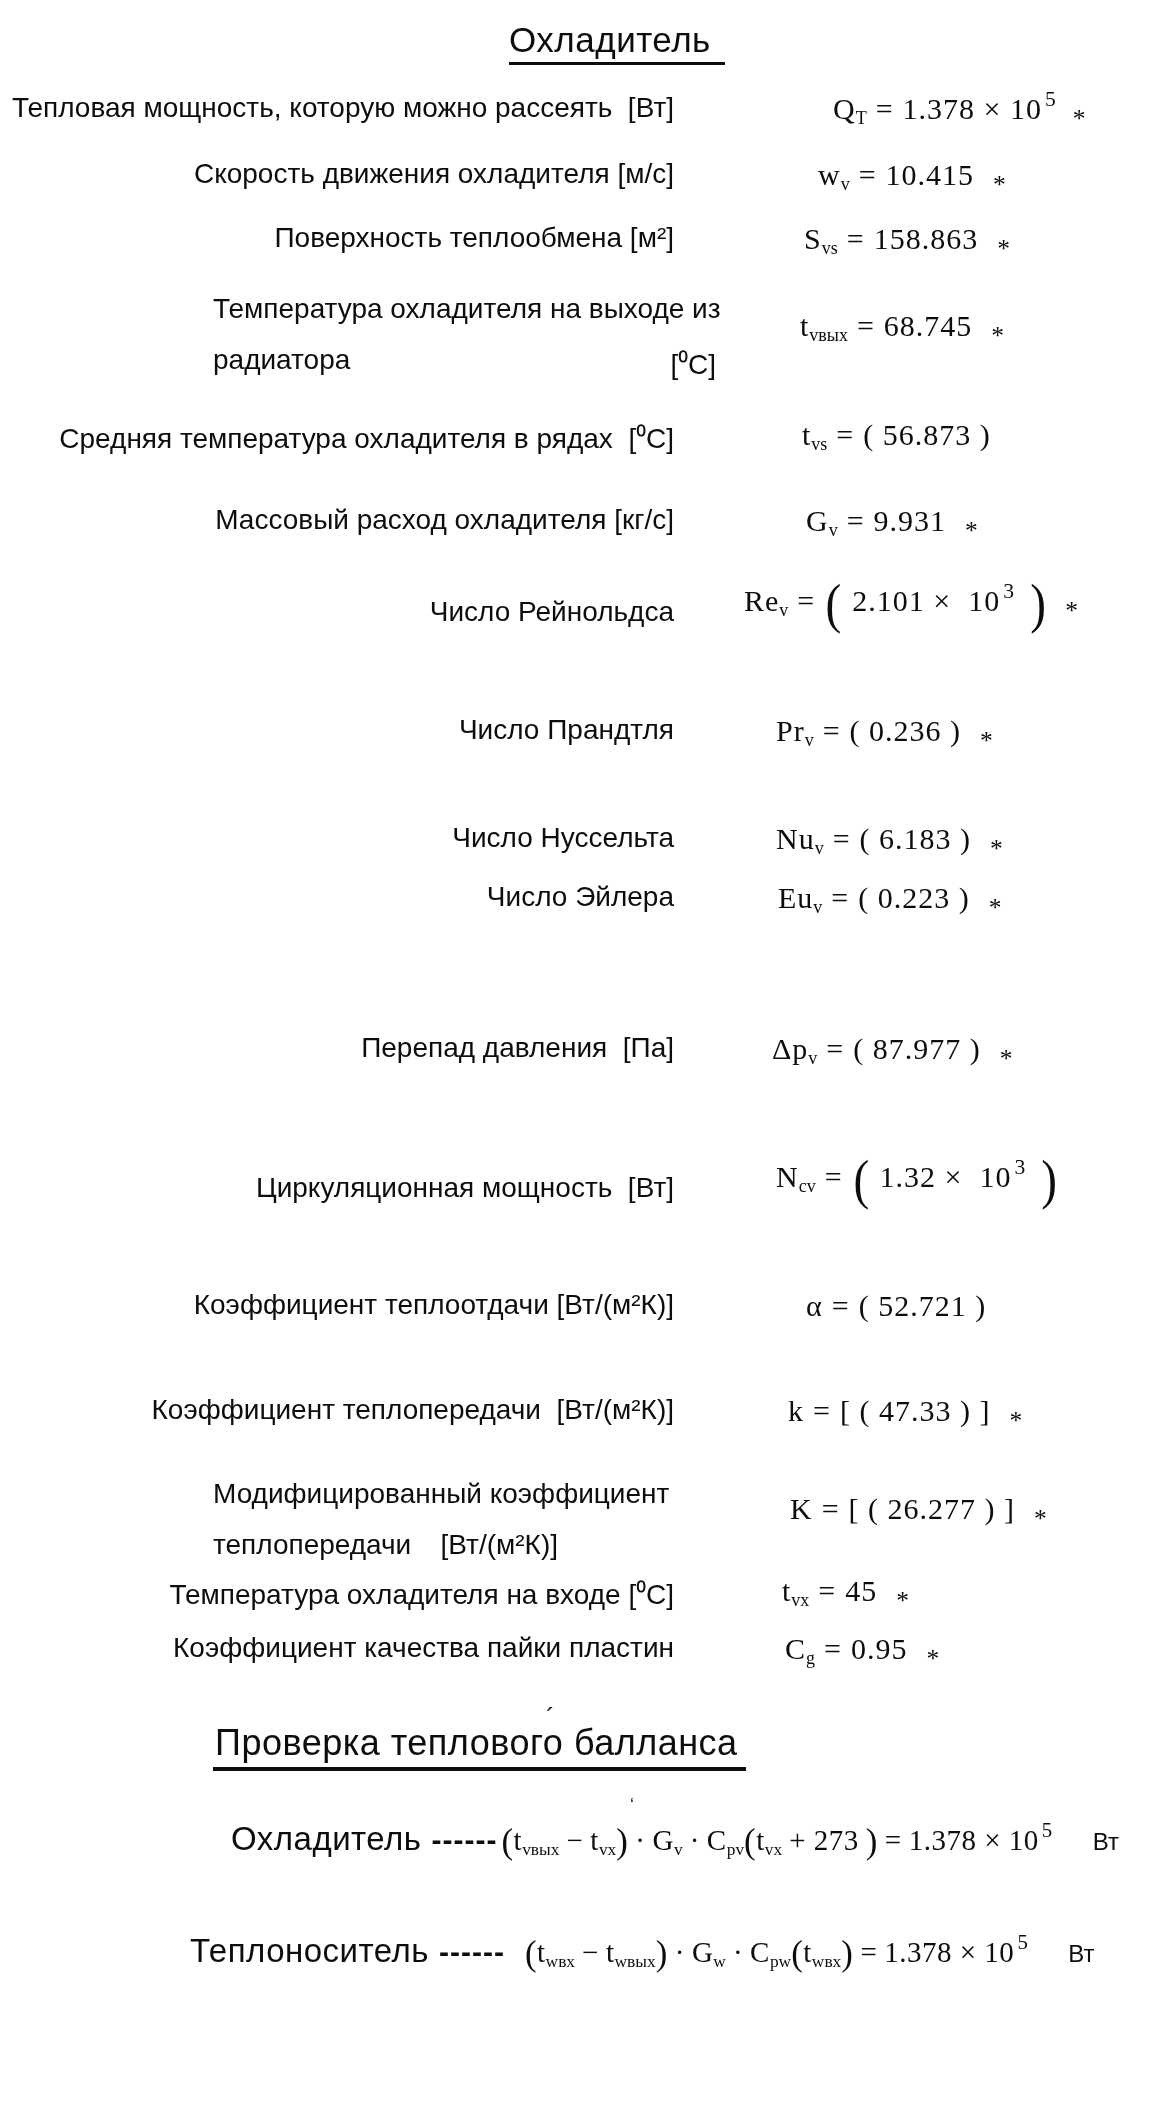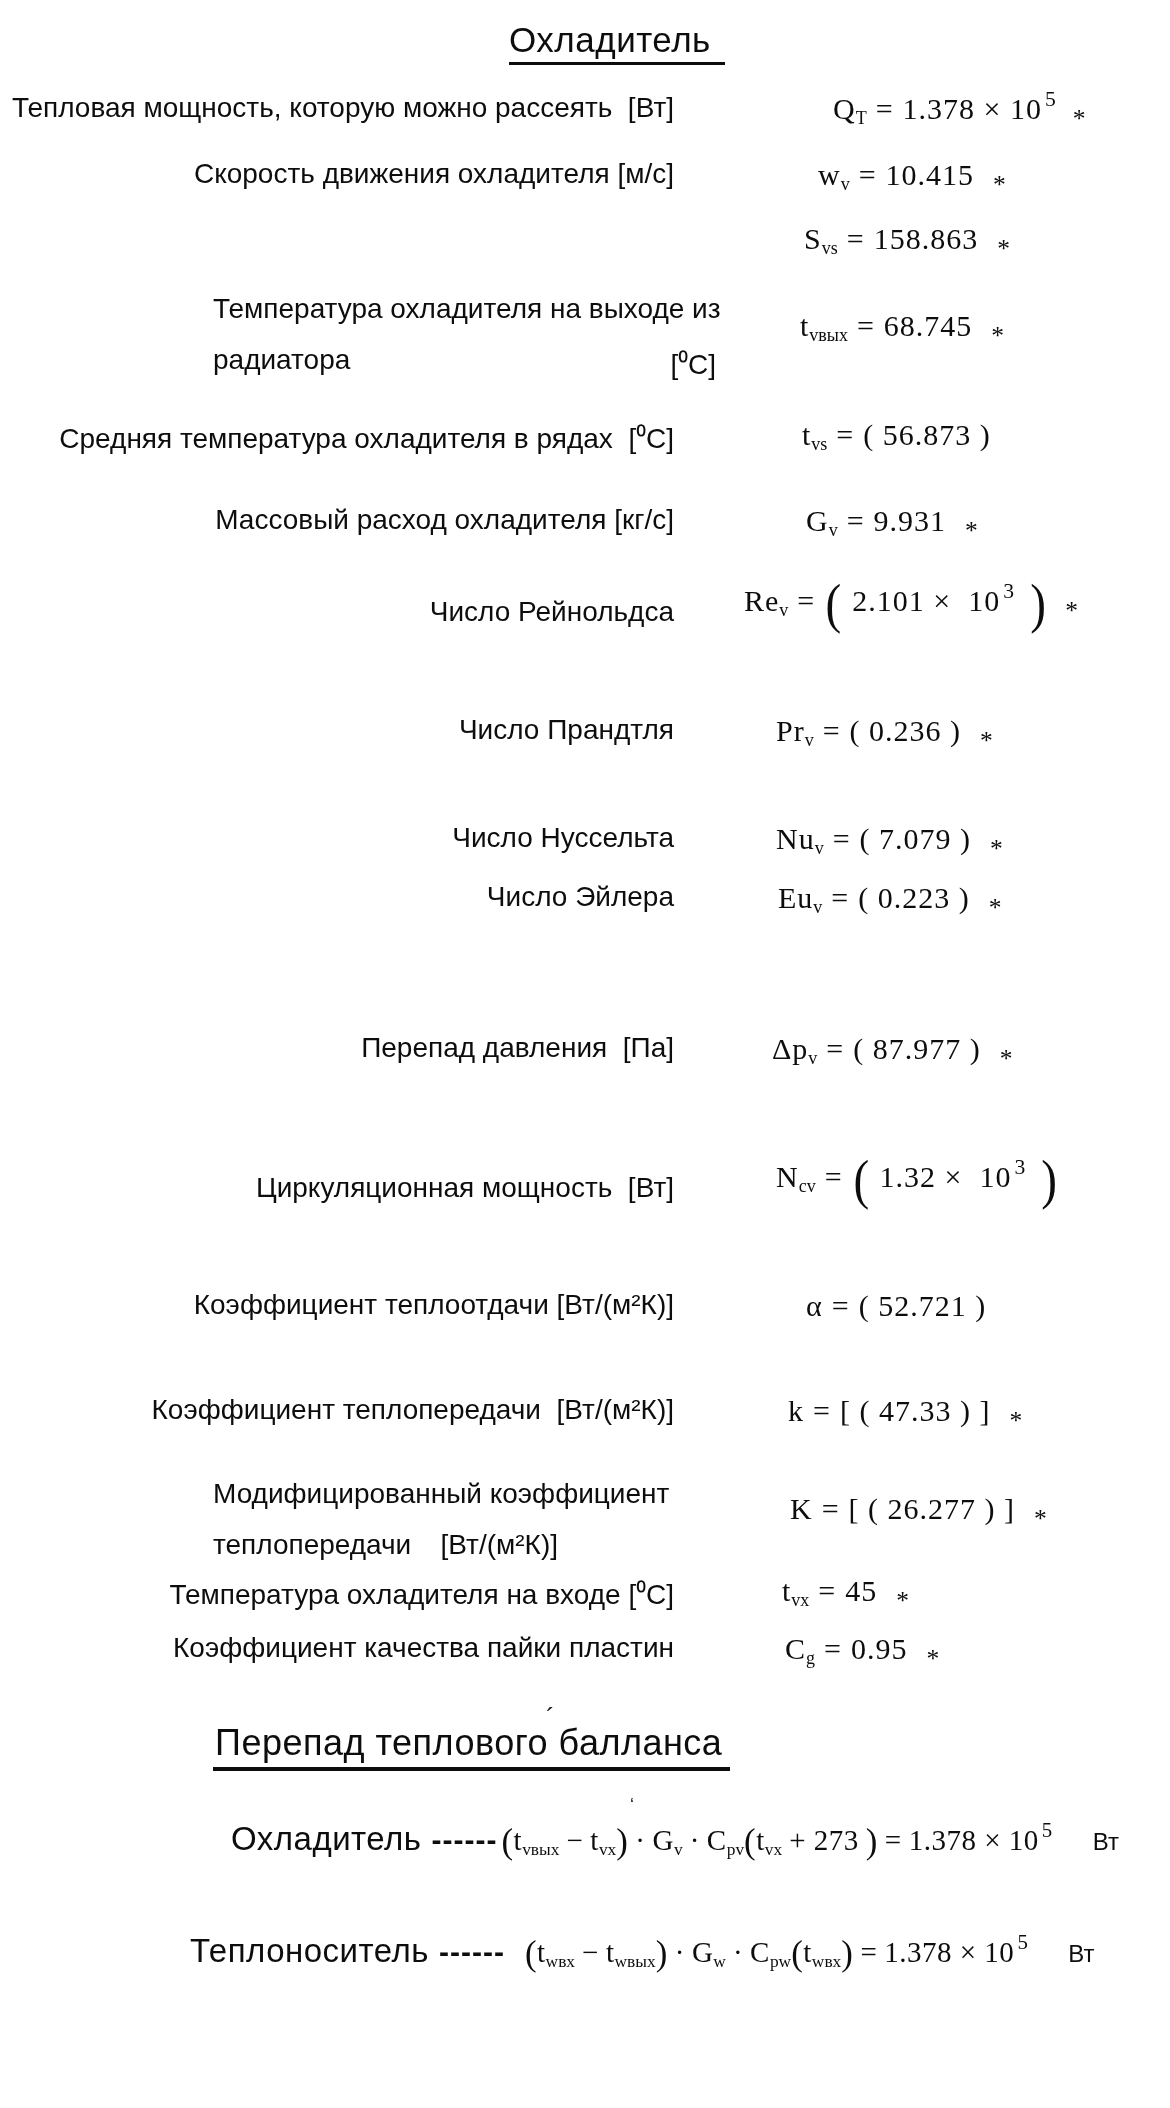--- a/index.html
+++ b/index.html
@@ -86,20 +86,21 @@
   <div id="rows-host">
       <div class="row" style="top: 92px;">
         <div class="lbl">Тепловая мощность, которую можно рассеять&nbsp; [Вт]</div>
         <div class="val" style="left: 833px;"><span class="var">Q</span><sub>T</sub><span class="eq">=</span><span class="bp"></span><span class="num">1.378 × 10</span><span class="exp">5</span><span class="bp"></span><span class="star">*</span></div>
       </div>
       <div class="row" style="top: 158px;">
         <div class="lbl">Скорость движения охладителя [м/с]</div>
         <div class="val" style="left: 818px;"><span class="var">w</span><sub>v</sub><span class="eq">=</span><span class="bp"></span><span class="num">10.415</span><span class="exp"></span><span class="bp"></span><span class="star">*</span></div>
       </div>
       <div class="row" style="top: 222px;">
+        <div class="lbl">Поверхность теплообмена [м²]</div>
         <div class="val" style="left: 804px;"><span class="var">S</span><sub>vs</sub><span class="eq">=</span><span class="bp"></span><span class="num">158.863</span><span class="exp"></span><span class="bp"></span><span class="star">*</span></div>
       </div>
       <div class="row" style="top: 293px;">
         <div class="lbl2" style="left: 213px; width: 503px;"><div>Температура охладителя на выходе из</div><div class="l2" style="width: 503px;"><span>радиатора</span><span>[⁰C]</span></div></div>
         <div class="val" style="left: 800px; top: 16px;"><span class="var">t</span><sub>vвых</sub><span class="eq">=</span><span class="bp"></span><span class="num">68.745</span><span class="exp"></span><span class="bp"></span><span class="star">*</span></div>
       </div>
       <div class="row" style="top: 418px;">
         <div class="lbl">Средняя температура охладителя в рядах&nbsp; [⁰C]</div>
         <div class="val" style="left: 802px;"><span class="var">t</span><sub>vs</sub><span class="eq">=</span><span class="bp"></span><span class="num">( 56.873 )</span><span class="exp"></span><span class="bp"></span><span class="star"></span></div>
       </div>
@@ -110,21 +111,21 @@
       <div class="row" style="top: 584px;">
         <div class="lbl" style="top: 12px;">Число Рейнольдса</div>
         <div class="val" style="left: 744px;"><span class="var">Re</span><sub>v</sub><span class="eq">=</span><span class="bp tall">(</span><span class="num"> 2.101 ×  10</span><span class="exp">3</span><span class="bp tall"> )</span><span class="star">*</span></div>
       </div>
       <div class="row" style="top: 714px;">
         <div class="lbl">Число Прандтля</div>
         <div class="val" style="left: 776px;"><span class="var">Pr</span><sub>v</sub><span class="eq">=</span><span class="bp"></span><span class="num">( 0.236 )</span><span class="exp"></span><span class="bp"></span><span class="star">*</span></div>
       </div>
       <div class="row" style="top: 822px;">
         <div class="lbl">Число Нуссельта</div>
-        <div class="val" style="left: 776px;"><span class="var">Nu</span><sub>v</sub><span class="eq">=</span><span class="bp"></span><span class="num">( 7.079 )</span><span class="exp"></span><span class="bp"></span><span class="star">*</span></div>
+        <div class="val" style="left: 776px;"><span class="var">Nu</span><sub>v</sub><span class="eq">=</span><span class="bp"></span><span class="num">( 6.183 )</span><span class="exp"></span><span class="bp"></span><span class="star">*</span></div>
       </div>
       <div class="row" style="top: 881px;">
         <div class="lbl">Число Эйлера</div>
         <div class="val" style="left: 778px;"><span class="var">Eu</span><sub>v</sub><span class="eq">=</span><span class="bp"></span><span class="num">( 0.223 )</span><span class="exp"></span><span class="bp"></span><span class="star">*</span></div>
       </div>
       <div class="row" style="top: 1032px;">
         <div class="lbl">Перепад давления&nbsp; [Па]</div>
         <div class="val" style="left: 772px;"><span class="var">Δp</span><sub>v</sub><span class="eq">=</span><span class="bp"></span><span class="num">( 87.977 )</span><span class="exp"></span><span class="bp"></span><span class="star">*</span></div>
       </div>
       <div class="row" style="top: 1160px;">
@@ -146,21 +147,21 @@
       <div class="row" style="top: 1574px;">
         <div class="lbl">Температура охладителя на входе [⁰C]</div>
         <div class="val" style="left: 782px;"><span class="var">t</span><sub>vx</sub><span class="eq">=</span><span class="bp"></span><span class="num">45</span><span class="exp"></span><span class="bp"></span><span class="star">*</span></div>
       </div>
       <div class="row" style="top: 1632px;">
         <div class="lbl">Коэффициент качества пайки пластин</div>
         <div class="val" style="left: 785px;"><span class="var">C</span><sub>g</sub><span class="eq">=</span><span class="bp"></span><span class="num">0.95</span><span class="exp"></span><span class="bp"></span><span class="star">*</span></div>
       </div>
     </div>
 
-  <div class="section-title">Перепад теплового балланса</div>
+  <div class="section-title">Проверка теплового балланса</div>
 
   <span class="artifact" style="left:546px;top:1704px;font-size:26px;">´</span>
   <span class="artifact" style="left:630px;top:1796px;font-size:18px;">ʻ</span>
 
   <div class="formula" style="left:231px;top:1820px;">
     <span class="fword">Охладитель</span><span class="fdash">------</span><span class="fmath"><span class="fp">(</span><span>t</span><sub>vвых</sub><span class="op">−</span><span>t</span><sub>vx</sub><span class="fp">)</span><span class="op">·</span><span>G</span><sub>v</sub><span class="op">·</span><span>C</span><sub>pv</sub><span class="fp">(</span><span>t</span><sub>vx</sub><span class="op">+ 273</span><span class="fp">)</span><span class="op">=</span><span>1.378 × 10</span><span class="exp">5</span></span><span class="funit">Вт</span>
   </div>
 
   <div class="formula" style="left:190px;top:1932px;">
     <span class="fword">Теплоноситель</span><span class="fdash g16">------</span><span class="fmath"><span class="fp">(</span><span>t</span><sub>wвх</sub><span class="op">−</span><span>t</span><sub>wвых</sub><span class="fp">)</span><span class="op">·</span><span>G</span><sub>w</sub><span class="op">·</span><span>C</span><sub>pw</sub><span class="fp">(</span><span>t</span><sub>wвх</sub><span class="fp">)</span><span class="op">=</span><span>1.378 × 10</span><span class="exp">5</span></span><span class="funit">Вт</span>

